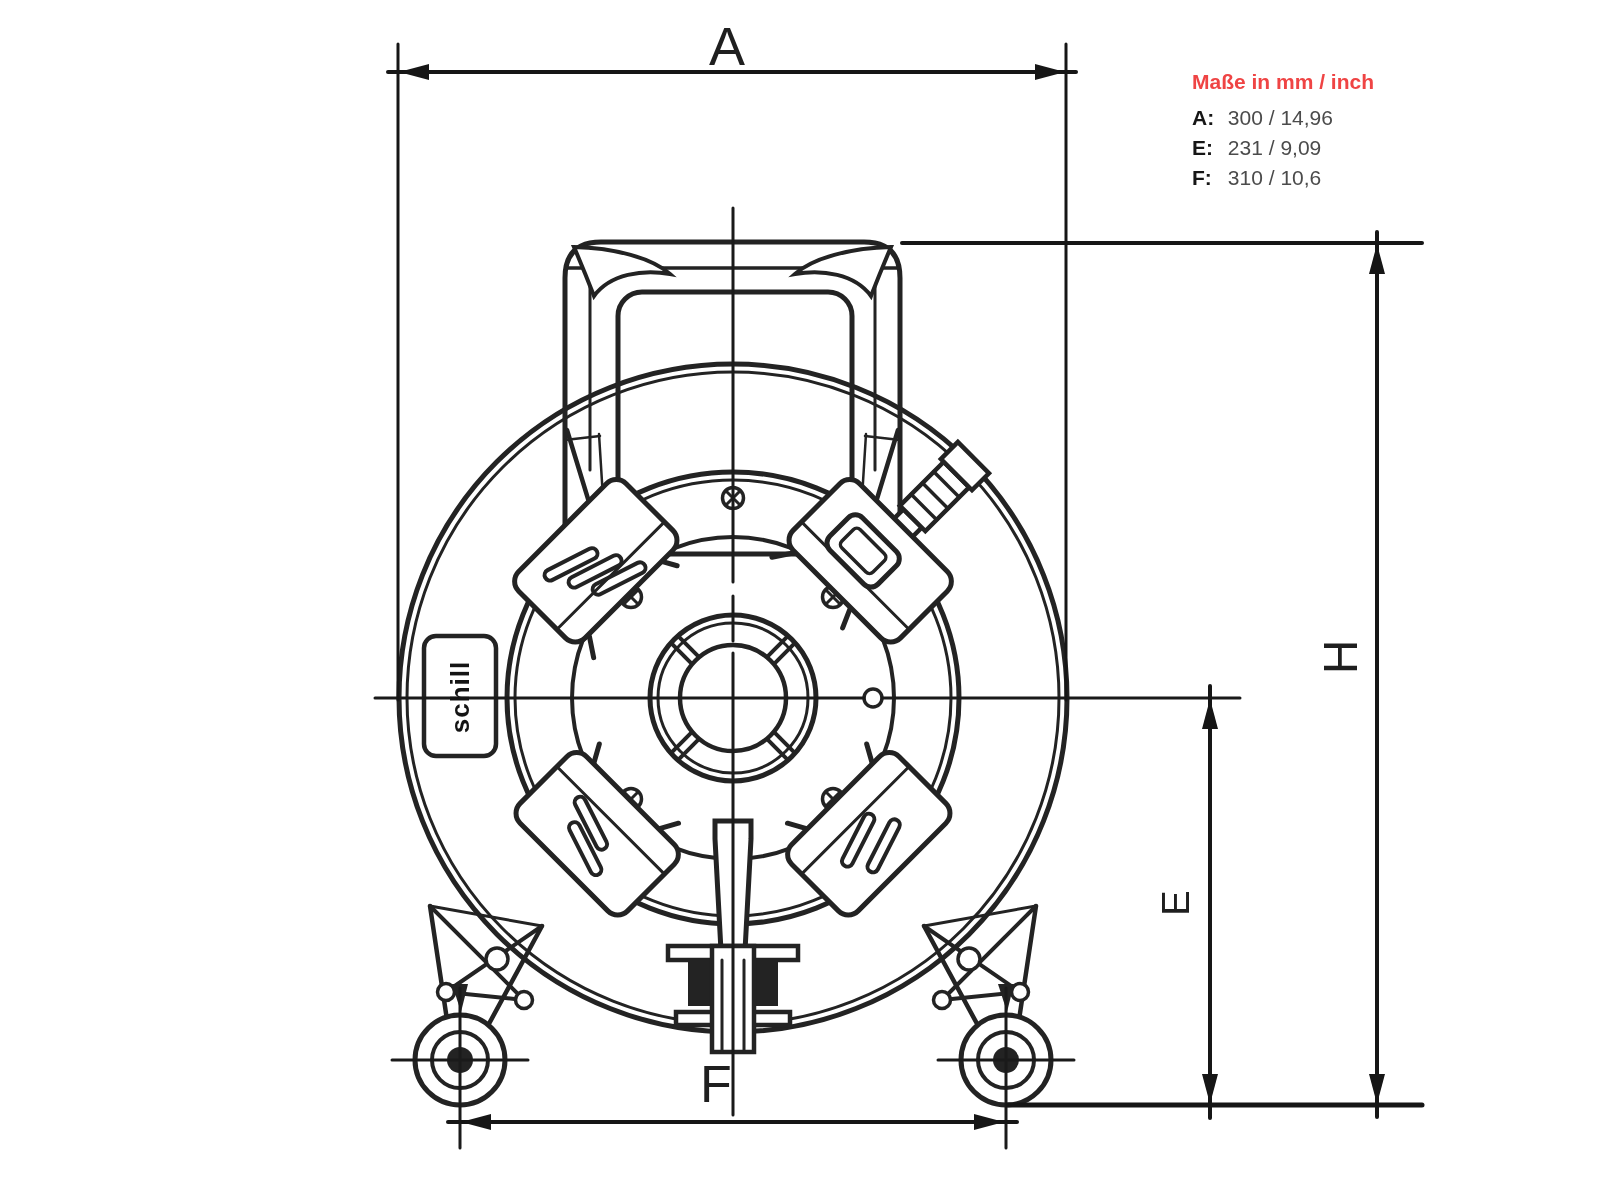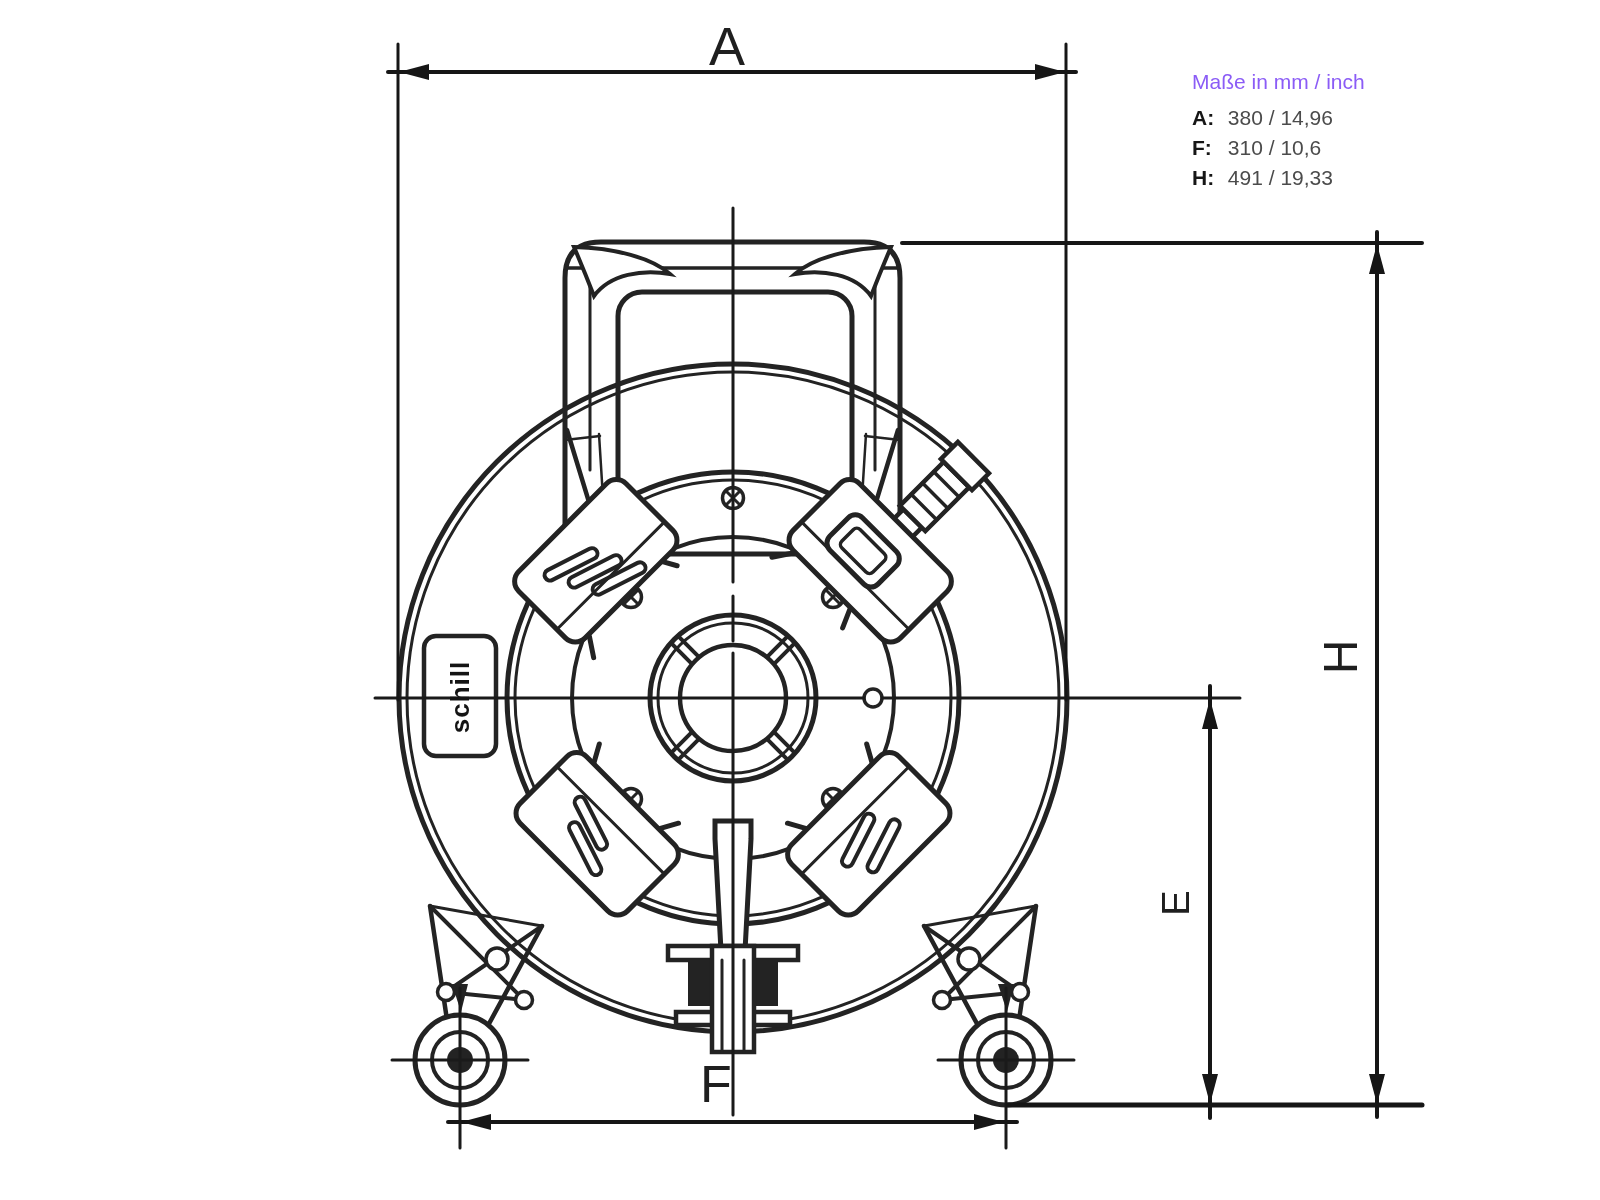--- a/index.html
+++ b/index.html
@@ -12,21 +12,21 @@
   .dim-label{
     position:absolute;font-family:"Liberation Sans",sans-serif;color:#1f1f1f;
     transform:translate(-50%,-50%);font-weight:500;line-height:1;white-space:nowrap;
   }
   .dim-label.rot{transform:translate(-50%,-50%) rotate(-90deg);}
   .dim-a{font-size:54px;}
   .dim-f{font-size:52px;}
   .dim-h{font-size:48px;}
   .dim-e{font-size:38px;}
   .legend{position:absolute;left:1192px;top:70px;width:260px;}
-  .legend-title{font-size:21px;font-weight:normal;color:#8b5cf6;margin-bottom:9px;white-space:nowrap;}
+  .legend-title{font-size:21px;font-weight:bold;color:#ef4444;margin-bottom:9px;white-space:nowrap;}
   .legend-row{font-size:21px;height:30px;line-height:30px;white-space:nowrap;}
   .legend-row .lbl{font-weight:bold;color:#161616;display:inline-block;min-width:30px;}
   .legend-row .val{color:#4b4b4b;}
   .logo-text{
     position:absolute;left:460px;top:697px;font-weight:bold;font-size:26px;
     letter-spacing:1px;color:#141414;transform:translate(-50%,-50%) rotate(-90deg);
     line-height:1;
   }
 </style>
 </head>
@@ -267,25 +267,25 @@
 <div class="dim-label dim-f" style="left:716px;top:1084px;">F</div>
 <div class="dim-label dim-h rot" style="left:1341px;top:657px;">H</div>
 <div class="dim-label dim-e rot" style="left:1176px;top:903px;">E</div>
 
 <div class="logo-text">schill</div>
 
 <div class="legend overlay">
   <div class="legend-title">Maße in mm / inch</div>
   <div class="legend-row">
     <span class="lbl">A:</span>
-    <span class="val">380 / 14,96</span>
+    <span class="val">300 / 14,96</span>
+  </div>
+  <div class="legend-row">
+    <span class="lbl">E:</span>
+    <span class="val">231 / 9,09</span>
   </div>
   <div class="legend-row">
     <span class="lbl">F:</span>
     <span class="val">310 / 10,6</span>
   </div>
-  <div class="legend-row">
-    <span class="lbl">H:</span>
-    <span class="val">491 / 19,33</span>
-  </div>
 </div>
 
 </div>
 
 </body></html>

